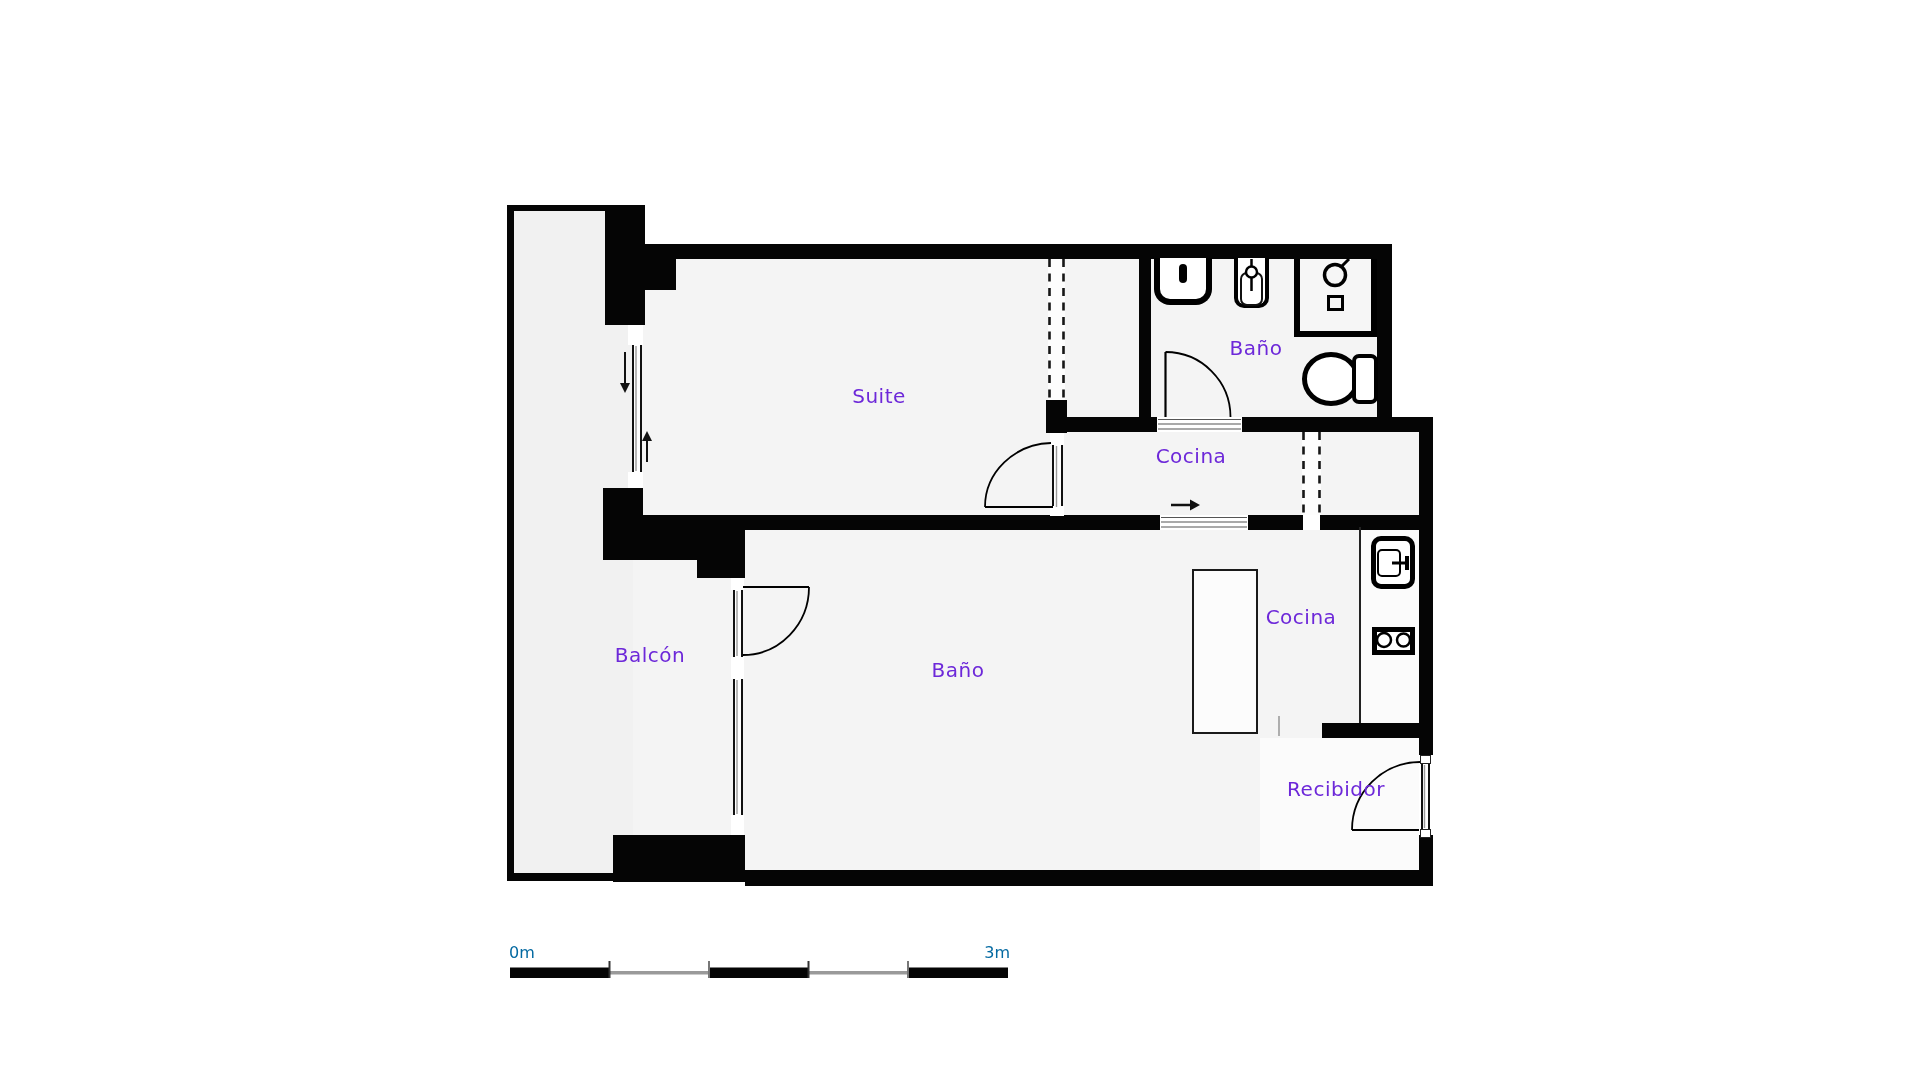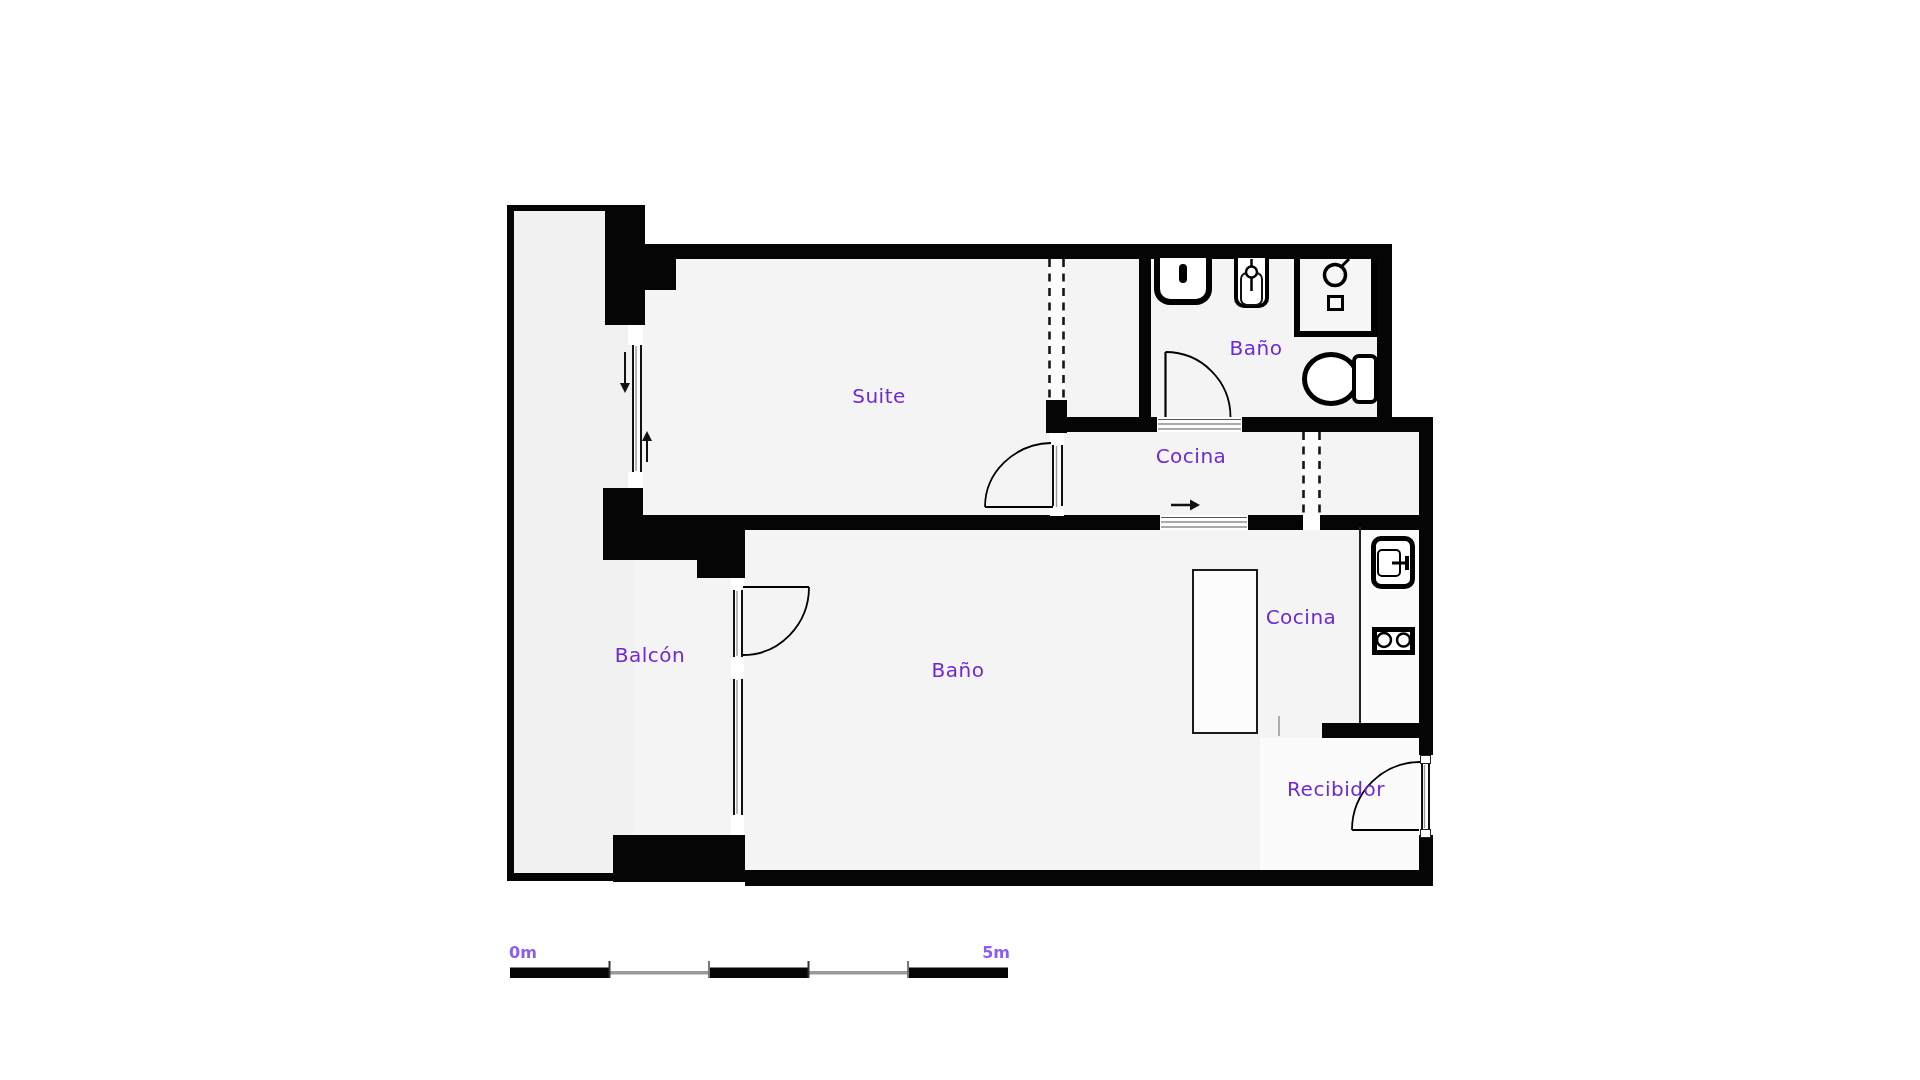--- a/index.html
+++ b/index.html
@@ -7,21 +7,21 @@
           font-family:"DejaVu Sans","Liberation Sans",sans-serif;}
   .abs{position:absolute;}
   .floor{position:absolute;background:#f4f4f4;}
   .floor-light{position:absolute;background:#fbfbfb;}
   .wall{position:absolute;background:#050505;}
   .white{position:absolute;background:#ffffff;}
   .band{position:absolute;background:#ffffff;border-left:2px solid #111;border-right:2px solid #111;}
   .jamb{position:absolute;background:#ffffff;}
   .jamb-box{position:absolute;background:#ffffff;border:1.5px solid #222;}
   .room-label{position:absolute;transform:translate(-50%,-50%);font-size:20px;color:#6d28d9;white-space:nowrap;letter-spacing:0.5px;}
-  .scale-label{position:absolute;font-size:16px;font-weight:bold;color:#8b5cf6;}
+  .scale-label{position:absolute;font-size:16px;font-weight:normal;color:#0369a1;}
   svg{position:absolute;left:0;top:0;pointer-events:none;}
   .fixture{position:absolute;background:#fff;}
 </style>
 </head>
 <body>
 
 <div id="canvas">
 
   <div class="floor" style="left:513px;top:211px;width:120px;height:662px;background:#f1f1f1;"></div>
   <div class="floor" style="left:513px;top:560px;width:220px;height:313px;background:#f1f1f1;"></div>
@@ -202,15 +202,15 @@
 
   <div class="room-label" style="left:865px;top:396px;margin-left:14px;">Suite</div>
   <div class="room-label" style="left:1256px;top:348px;">Baño</div>
   <div class="room-label" style="left:1191px;top:456px;">Cocina</div>
   <div class="room-label" style="left:623px;top:655px;margin-left:27px;">Balcón</div>
   <div class="room-label" style="left:958px;top:670px;">Baño</div>
   <div class="room-label" style="left:1301px;top:617px;">Cocina</div>
   <div class="room-label" style="left:1336px;top:789px;">Recibidor</div>
 
   <div class="scale-label" style="left:509px;top:943px;">0m</div>
-  <div class="scale-label" style="left:1010px;top:943px;transform:translateX(-100%);">5m</div>
+  <div class="scale-label" style="left:1010px;top:943px;transform:translateX(-100%);">3m</div>
 
 </div>
 
 </body></html>

